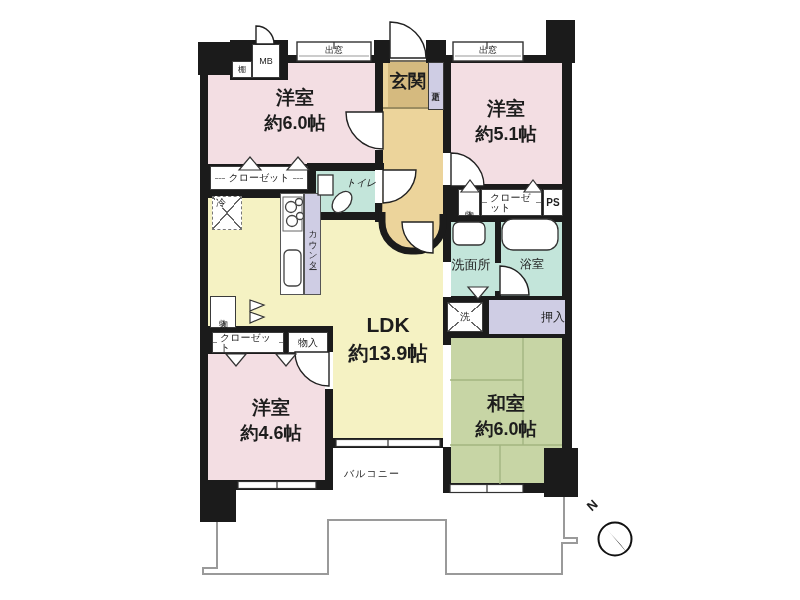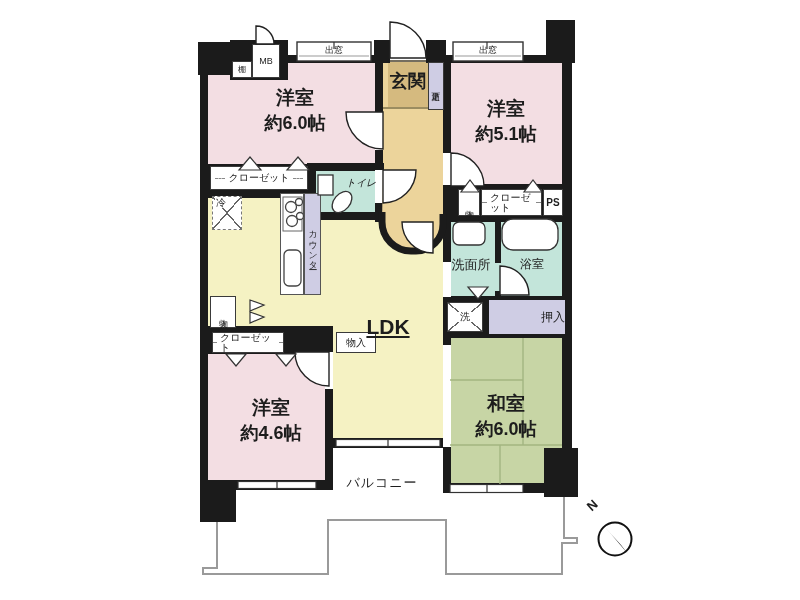--- a/index.html
+++ b/index.html
@@ -132,21 +132,21 @@
       <span>カウンター</span>
     </div>
   <div class="wbox vtext" style="left:210px;top:296px;width:26px;height:32px;font-size:9px;letter-spacing:0;">
       <span>物入</span>
     </div>
   <div class="wbox closet-flex" style="left:212px;top:332px;width:72px;height:21px;">
     <span class="dashline" style="flex-basis:4px"></span>
       <span>クローゼット</span>
       <span class="dashline" style="flex-basis:4px"></span>
   </div>
-  <div class="wbox" style="left:288px;top:332px;width:40px;height:21px;margin-left:48px;">
+  <div class="wbox" style="left:288px;top:332px;width:40px;height:21px;">
       <span>物入</span>
     </div>
   <div class="wbox xbox" style="left:447px;top:302px;width:36px;height:30px;">
     <span class="xlabel">洗</span>
   </div>
   <div class="wbox lav" style="left:489px;top:300px;width:76px;height:34px;font-size:12px;border:none;justify-content:flex-end;">
       <span>押入</span>
     </div>
 
   <svg id="overlay" width="800" height="600" viewBox="0 0 800 600">
@@ -240,22 +240,23 @@
   </svg>
 
   <div class="room-label" style="left:225px;top:80px;width:140px;height:60px;">
     <span class="rl-name">洋室</span>
     <span class="rl-size">約6.0帖</span>
   </div>
   <div class="room-label" style="left:447px;top:92px;width:118px;height:58px;">
     <span class="rl-name">洋室</span>
     <span class="rl-size">約5.1帖</span>
   </div>
-  <div class="room-label ldk" style="left:328px;top:298px;width:120px;height:58px;text-decoration:underline;">
+  <div class="room-label ldk" style="left:328px;top:310px;width:120px;height:58px;">
     <span class="rl-name">LDK</span>
+    <span class="rl-size">約13.9帖</span>
   </div>
   <div class="room-label" style="left:210px;top:390px;width:122px;height:60px;">
     <span class="rl-name">洋室</span>
     <span class="rl-size">約4.6帖</span>
   </div>
   <div class="room-label" style="left:447px;top:386px;width:118px;height:60px;">
     <span class="rl-name">和室</span>
     <span class="rl-size">約6.0帖</span>
   </div>
   <div class="label bold" style="left:388px;top:72px;width:40px;height:18px;font-size:18px;">
@@ -263,21 +264,21 @@
     </div>
   <div class="label" style="left:344px;top:176px;width:34px;height:14px;font-size:10px;font-style:italic;">
       <span>トイレ</span>
     </div>
   <div class="label" style="left:444px;top:257px;width:54px;height:15px;font-size:13px;">
       <span>洗面所</span>
     </div>
   <div class="label" style="left:506px;top:255px;width:52px;height:17px;font-size:12px;">
       <span>浴室</span>
     </div>
-  <div class="label" style="left:324px;top:466px;width:116px;height:16px;font-size:13px;letter-spacing:1px;margin-top:8px;">
+  <div class="label" style="left:314px;top:466px;width:116px;height:16px;font-size:10px;letter-spacing:1px;">
       <span>バルコニー</span>
     </div>
   <div class="label" style="left:297px;top:44px;width:74px;height:13px;font-size:9px;">
       <span>出窓</span>
     </div>
   <div class="label" style="left:453px;top:44px;width:70px;height:13px;font-size:9px;">
       <span>出窓</span>
     </div>
   <div class="label bold" style="left:583px;top:497px;width:18px;height:16px;font-size:13px;transform:rotate(-42deg);">
       <span>N</span>

